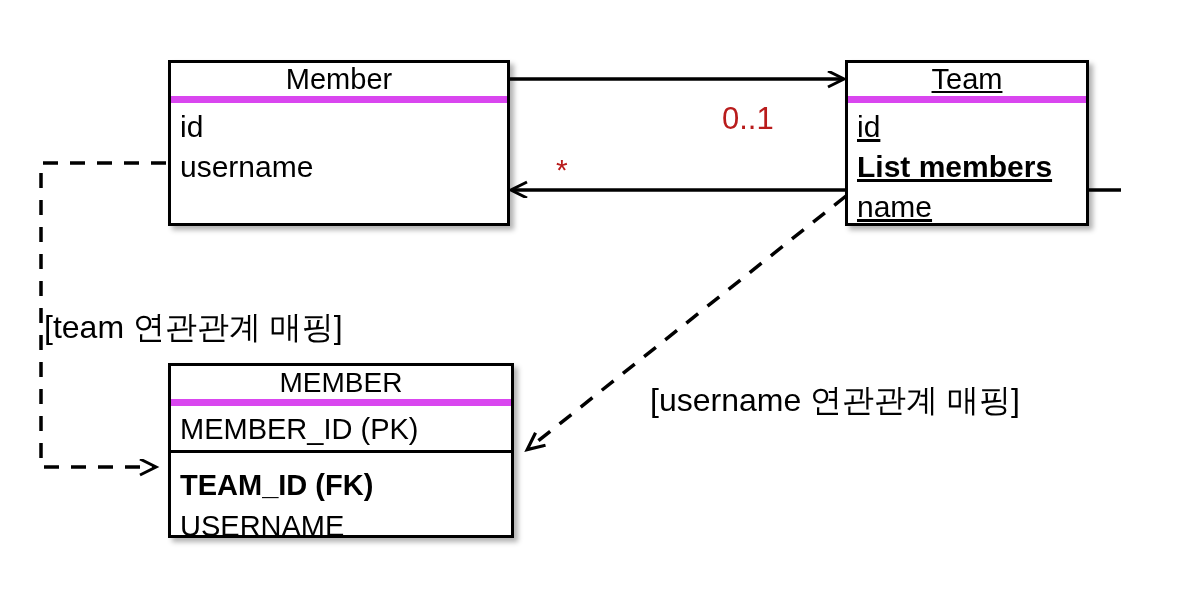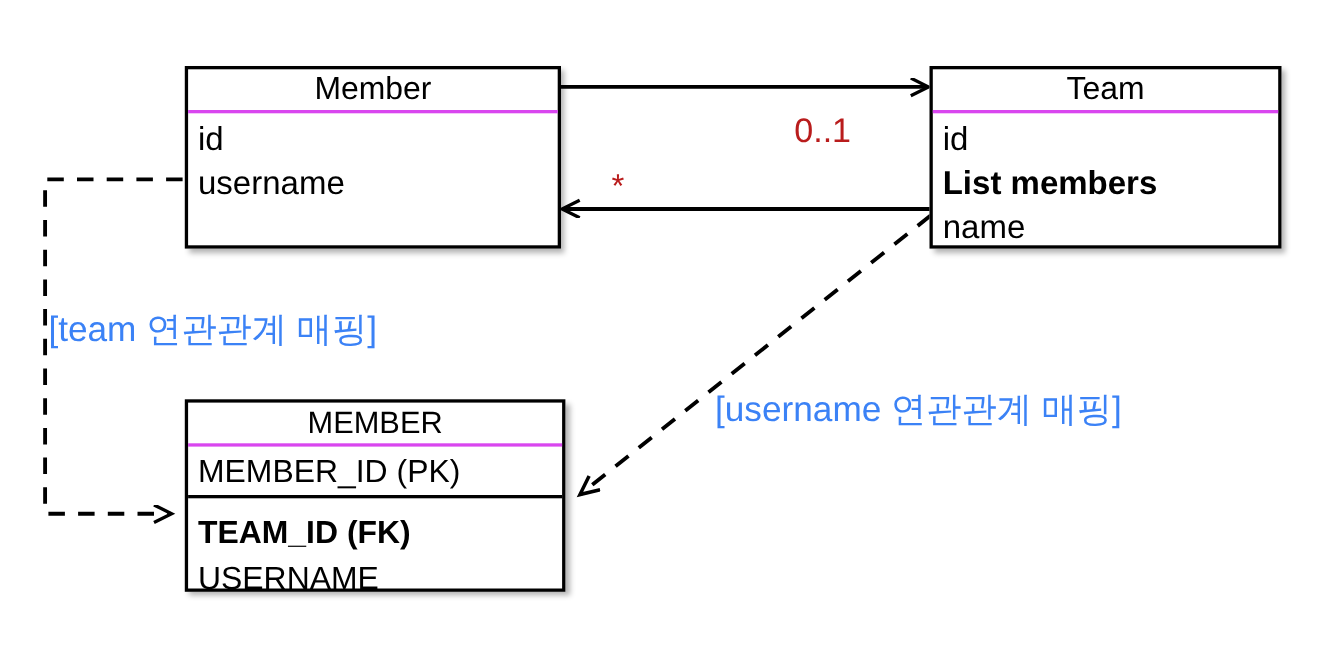--- a/index.html
+++ b/index.html
@@ -30,21 +30,21 @@
     background: #ffffff;
     border: 3px solid #000000;
     box-sizing: border-box;
     box-shadow: 4px 4px 5px rgba(0,0,0,0.30);
   }
   .uml-header {
     text-align: right;
     font-size: 29px;
     line-height: 1;
     color: #000000;
-    border-bottom: 3px solid #d946ef;
+    border-bottom: 7px solid #d946ef;
     box-sizing: border-box;
     display: flex;
     align-items: center;
     justify-content: center;
   }
   .uml-body {
     box-sizing: border-box;
     padding-left: 9px;
   }
   .uml-row {
@@ -57,38 +57,39 @@
   .uml-divider {
     border-top: 3px solid #000000;
   }
 
   
   #member-class { left: 168px; top: 60px; width: 342px; height: 166px; }
   #member-class .uml-header { height: 40px; }
   #member-class .uml-body { padding-top: 4px; }
 
   
-  #team-class { left: 845px; top: 60px; width: 320px; height: 166px; }
+  #team-class { left: 845px; top: 60px; width: 244px; height: 166px; text-decoration: underline; }
   #team-class .uml-header { height: 40px; }
   #team-class .uml-body { padding-top: 4px; }
 
   
   #member-table { left: 168px; top: 363px; width: 346px; height: 175px; }
   #member-table .uml-header { height: 40px; font-size: 28px; }
   #member-table .uml-body-top { box-sizing: border-box; padding-left: 9px; padding-top: 3px; height: 44px; }
   #member-table .uml-body-bottom { box-sizing: border-box; padding-left: 9px; padding-top: 12px; }
   #member-table .uml-row { font-size: 29px; line-height: 41px; }
 
   
   .annotation {
     position: absolute;
     font-size: 32px;
     line-height: 1;
-    color: #3b82f6;
+    color: #000000;
     white-space: nowrap;
+    margin-top: 28px;
   }
   #label-team-mapping { left: 44px; top: 283px; }
   #label-members-mapping { left: 650px; top: 356px; }
 
   .multiplicity {
     position: absolute;
     font-size: 31px;
     line-height: 1;
     color: #b91c1c;
     white-space: nowrap;

